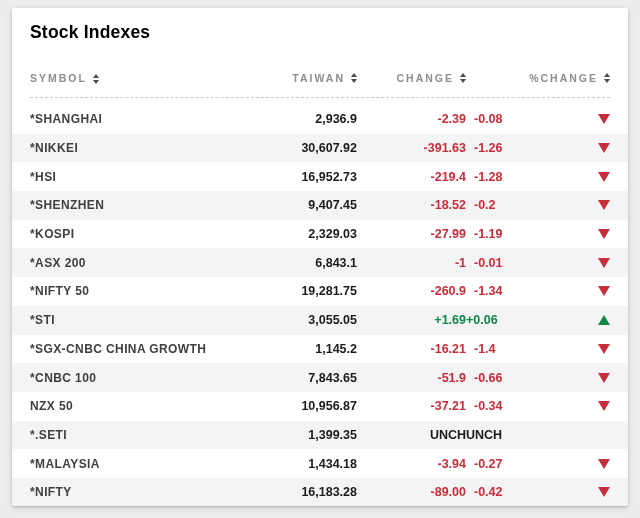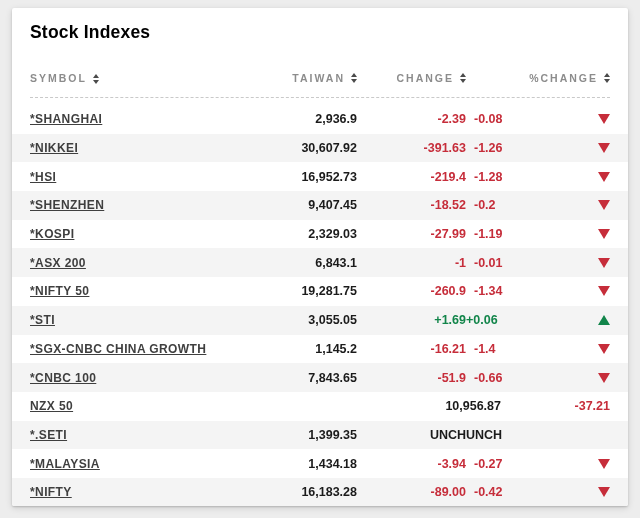--- a/index.html
+++ b/index.html
@@ -65,21 +65,21 @@
   .sort .s-down{border-top:4px solid #4a4a4a;}
   .tbody{margin-top:7px;}
   .tr{
     display:flex;
     align-items:center;
     height:28.7px;
     padding:0 18px;
   }
   .tr:nth-child(even){background:#f4f4f4;}
   .td{font-size:12.5px;font-weight:bold;color:#1b1b1b;}
-  .td.col-symbol{font-size:12px;color:#3f3f3f;letter-spacing:.4px;text-decoration:underline;}
+  .td.col-symbol{font-size:12px;color:#3f3f3f;letter-spacing:.4px;}
   .td.col-price{text-align:right;display:block;}
   .td.col-change{text-align:right;display:block;}
   .td.col-pct{display:flex;align-items:center;justify-content:space-between;}
   .td.down{color:var(--red);padding-left:8px;}
   .td.up{color:var(--green);}
   .td.unch{color:var(--neutral);}
   .tri{width:0;height:0;border-left:6px solid transparent;border-right:6px solid transparent;margin-left:7px;}
   .tri-down{border-top:10px solid var(--red);}
   .tri-up{border-bottom:10px solid var(--green);}
 </style>
@@ -208,20 +208,24 @@
     <div class="td col-change down">-51.9</div>
     <div class="td col-pct down">
       <span>-0.66</span>
       <span class="tri tri-down"></span>
     </div>
   </div>
       <div class="tr">
     <div class="td col-symbol">NZX 50</div>
     <div class="td col-price">10,956.87</div>
     <div class="td col-change down">-37.21</div>
+    <div class="td col-pct down">
+      <span>-0.34</span>
+      <span class="tri tri-down"></span>
+    </div>
   </div>
       <div class="tr">
     <div class="td col-symbol">*.SETI</div>
     <div class="td col-price">1,399.35</div>
     <div class="td col-change unch">UNCH</div>
     <div class="td col-pct unch">
       <span>UNCH</span>
 
     </div>
   </div>

